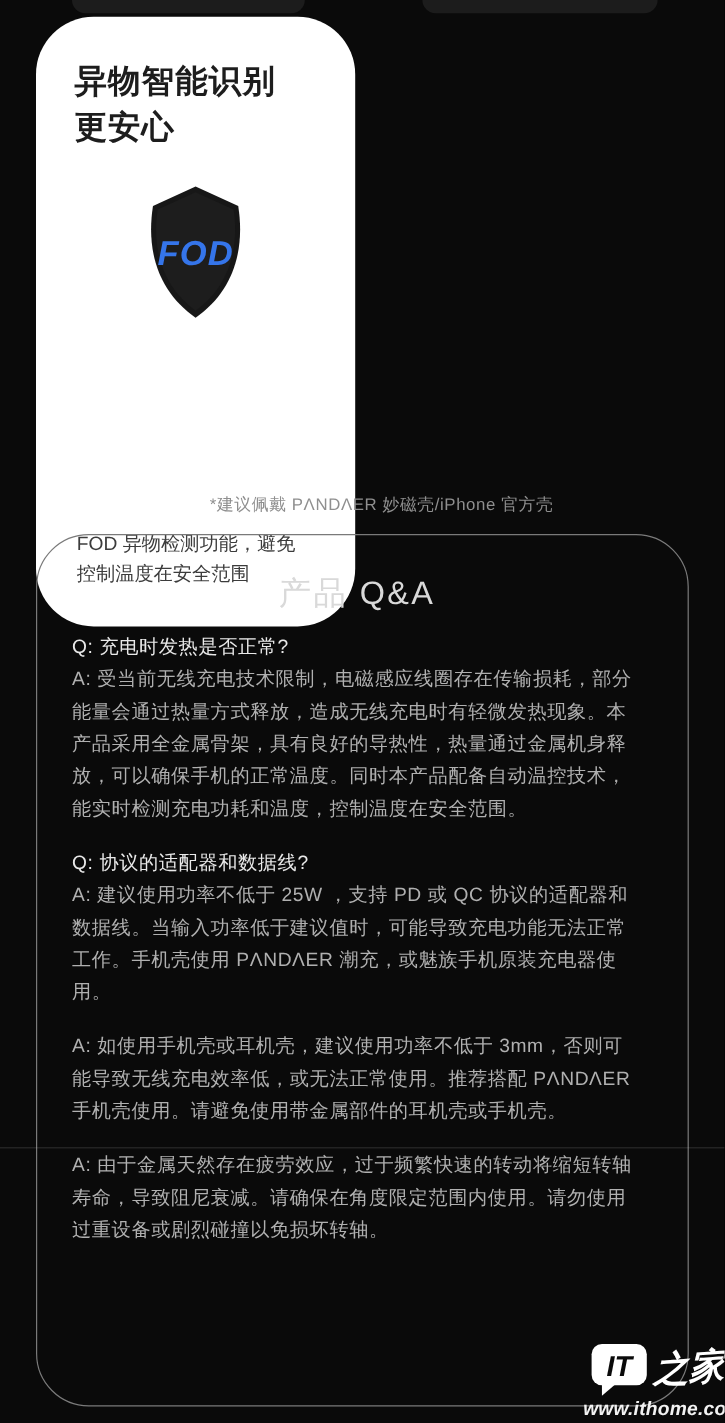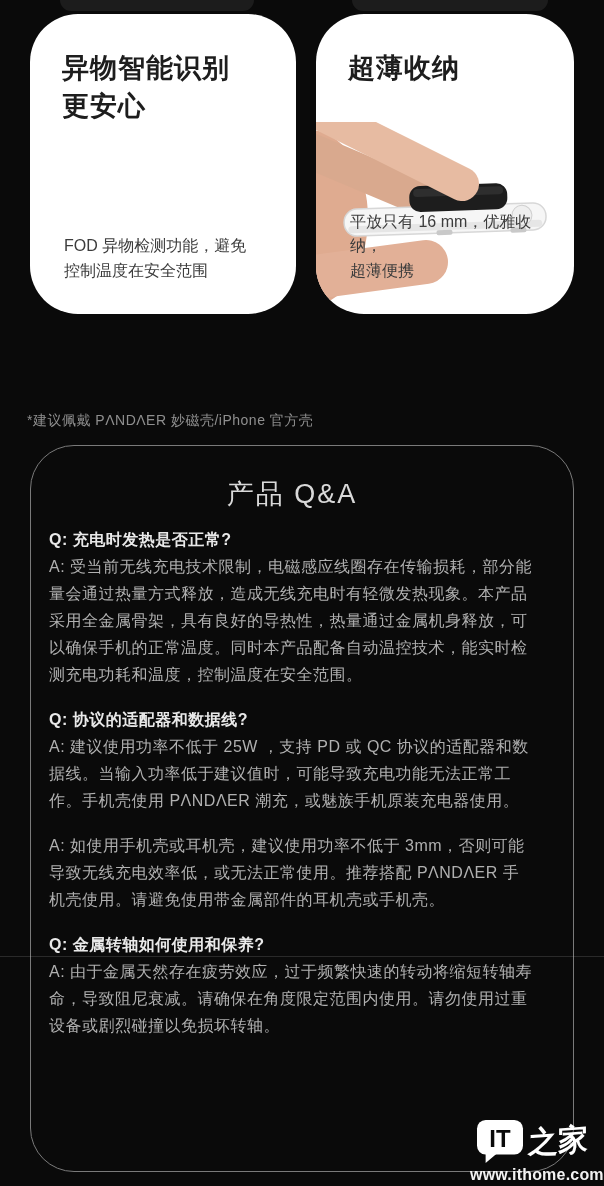--- a/index.html
+++ b/index.html
@@ -8,124 +8,104 @@
     position:relative;width:604px;height:1186px;margin:0 auto;
     background:#0a0a0a;overflow:hidden;
     font-family:"Liberation Sans","DejaVu Sans",sans-serif;
   }
   
   .prev-card{position:absolute;top:0;height:11px;background:#1c1c1c;border-radius:0 0 14px 14px;}
   .prev-card.left{left:60px;width:194px;}
   .prev-card.right{left:352px;width:196px;}
 
   
-  .card{position:absolute;top:14px;height:300px;background:#ffffff;border-radius:48px;overflow:hidden;padding-left:36px;}
+  .card{position:absolute;top:14px;height:508px;background:#ffffff;border-radius:48px;overflow:hidden;padding-left:36px;}
   .card.left{left:30px;width:266px;}
   .card.right{left:316px;width:258px;}
   .card-title{
     position:absolute;top:36px;left:32px;right:24px;
     font-size:27px;line-height:1.4;font-weight:600;color:#1d1d1d;
     white-space:pre-line;letter-spacing:1px;
   }
   .card-caption{
     position:absolute;bottom:30px;left:34px;right:20px;
     font-size:16px;line-height:1.55;color:#3c3c3c;white-space:pre-line;
   }
   .shield-wrap{position:absolute;left:0;right:0;top:138px;text-align:center;}
   .photo-wrap{position:absolute;left:0;top:108px;width:258px;height:190px;}
 
   
   .disclaimer{
-    position:absolute;top:412px;right:17px;width:560px;text-align:left;
+    position:absolute;top:412px;right:6px;width:560px;text-align:center;
     font-size:14px;color:#8f8f8f;letter-spacing:.5px;
   }
 
   
   .qa-card{
     position:absolute;left:30px;top:445px;width:544px;height:727px;
     border:1px solid #7a7a7a;border-radius:44px;
-    padding:26px 38px 0 18px;
+    padding:26px 38px 0 29px;
   }
   .qa-title{
     text-align:center;font-size:27px;color:#d9d9d9;font-weight:400;
     letter-spacing:2px;margin:4px 0 14px 0;
   }
   .qa-item{margin-bottom:18px;}
-  .qa-q{font-size:16px;line-height:27px;font-weight:700;color:#e9e9e9;letter-spacing:.5px;}
+  .qa-q{font-size:16px;line-height:27px;font-weight:400;color:#e9e9e9;letter-spacing:.5px;}
   .qa-a{font-size:16px;line-height:27px;color:#b0b0b0;letter-spacing:.5px;}
 
   
   .stitch-line{position:absolute;left:0;width:604px;height:1px;background:rgba(210,210,210,.16);}
 
   
-  .watermark{position:absolute;right:16px;bottom:2px;width:118px;text-align:center;}
+  .watermark{position:absolute;right:0;bottom:2px;width:118px;text-align:center;font-style:italic;}
   .wm-row{display:flex;align-items:center;justify-content:flex-end;gap:3px;}
   .wm-home{font-size:30px;font-weight:700;color:#ffffff;transform:rotate(-4deg) skewX(-4deg);line-height:1;}
   .wm-url{font-size:16px;font-weight:700;color:#f2f2f2;margin-top:2px;letter-spacing:.2px;}
 </style>
 </head>
 <body>
 
 <div class="stage">
 
   <div class="prev-card left"></div>
   <div class="prev-card right"></div>
 
   <div class="card left">
     <div class="card-title">异物智能识别
 更安心</div>
+    <div class="shield-wrap">
+      <svg width="96" height="118" viewBox="0 0 100 122" aria-hidden="true">
+        <path d="M50 3 L87 20 C93 58 83 94 50 117 C17 94 7 58 13 20 Z" fill="#171717"></path>
+        <path d="M50 8 L83 23 C88 57 79 90 50 111 C21 90 12 57 17 23 Z" fill="#1d1d1d"></path>
+        <text x="50" y="71" text-anchor="middle" font-family="Liberation Sans, DejaVu Sans, sans-serif" font-size="30" font-weight="800" font-style="italic" fill="#3575ea" letter-spacing="1">FOD</text>
+      </svg>
+    </div>
     <div class="card-caption">FOD 异物检测功能，避免
 控制温度在安全范围</div>
   </div>
 
-  <div class="card right">
-    <div class="card-title">超薄收纳</div>
-    <div class="photo-wrap">
-      <svg width="258" height="190" viewBox="0 0 258 190" aria-hidden="true">
-
-        <ellipse cx="-6" cy="96" rx="58" ry="88" fill="#dfab90"></ellipse>
-        <line x1="-22" y1="22" x2="106" y2="76" stroke="#d9a98e" stroke-width="36" stroke-linecap="round"></line>
-
-        <g transform="rotate(-2 130 96)">
-          <rect x="28" y="84" width="202" height="27" rx="13" fill="#f6f6f6" stroke="#d7d7d7" stroke-width="1.5"></rect>
-          <rect x="32" y="101" width="194" height="7" rx="3.5" fill="#e6e6e6"></rect>
-          <rect x="120" y="108" width="16" height="5" rx="2" fill="#c9c9c9"></rect>
-          <rect x="194" y="108" width="16" height="5" rx="2" fill="#c9c9c9"></rect>
-          <rect x="196" y="86" width="20" height="20" rx="10" fill="#efefef" stroke="#cfcfcf" stroke-width="1"></rect>
-          <rect x="94" y="63" width="98" height="26" rx="11" fill="#1d1d1d"></rect>
-          <rect x="98" y="66" width="90" height="8" rx="4" fill="#2e2e2e"></rect>
-        </g>
-
-        <line x1="-14" y1="-18" x2="146" y2="62" stroke="#e7bba2" stroke-width="34" stroke-linecap="round"></line>
-
-        <line x1="-24" y1="158" x2="110" y2="140" stroke="#e2b097" stroke-width="44" stroke-linecap="round"></line>
-      </svg>
-    </div>
-    <div class="card-caption">平放只有 16 mm，优雅收纳，
-超薄便携</div>
-  </div>
 
   <div class="disclaimer">*建议佩戴 PΛNDΛER 妙磁壳/iPhone 官方壳</div>
 
   <div class="qa-card">
     <div class="qa-title">产品 Q&amp;A</div>
 
     <div class="qa-item">
       <div class="qa-q">Q: 充电时发热是否正常?</div>
       <div class="qa-a">A: 受当前无线充电技术限制，电磁感应线圈存在传输损耗，部分能量会通过热量方式释放，造成无线充电时有轻微发热现象。本产品采用全金属骨架，具有良好的导热性，热量通过金属机身释放，可以确保手机的正常温度。同时本产品配备自动温控技术，能实时检测充电功耗和温度，控制温度在安全范围。</div>
     </div>
     <div class="qa-item">
       <div class="qa-q">Q: 协议的适配器和数据线?</div>
       <div class="qa-a">A: 建议使用功率不低于 25W ，支持 PD 或 QC 协议的适配器和数据线。当输入功率低于建议值时，可能导致充电功能无法正常工作。手机壳使用 PΛNDΛER 潮充，或魅族手机原装充电器使用。</div>
     </div>
     <div class="qa-item">
       <div class="qa-a">A: 如使用手机壳或耳机壳，建议使用功率不低于 3mm，否则可能导致无线充电效率低，或无法正常使用。推荐搭配 PΛNDΛER 手机壳使用。请避免使用带金属部件的耳机壳或手机壳。</div>
     </div>
     <div class="qa-item">
-      <div class="qa-q">Q: 金属转轴如何使用和保养?</div>
       <div class="qa-a">A: 由于金属天然存在疲劳效应，过于频繁快速的转动将缩短转轴寿命，导致阻尼衰减。请确保在角度限定范围内使用。请勿使用过重设备或剧烈碰撞以免损坏转轴。</div>
     </div>
   </div>
 
   <div class="stitch-line" style="top:956px;"></div>
 
   <div class="watermark">
     <div class="wm-row">
       <svg width="50" height="46" viewBox="0 0 52 48" aria-hidden="true">
         <rect x="2" y="2" width="48" height="36" rx="9" fill="#ffffff"></rect>

